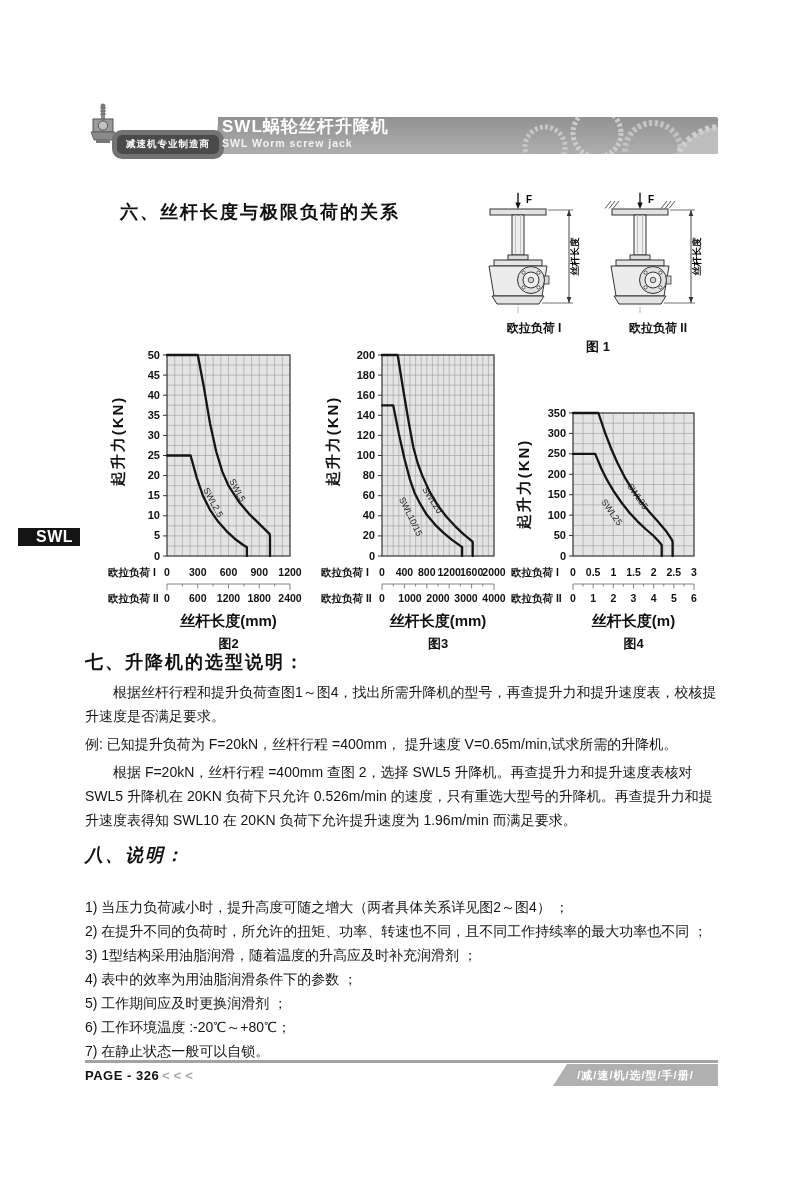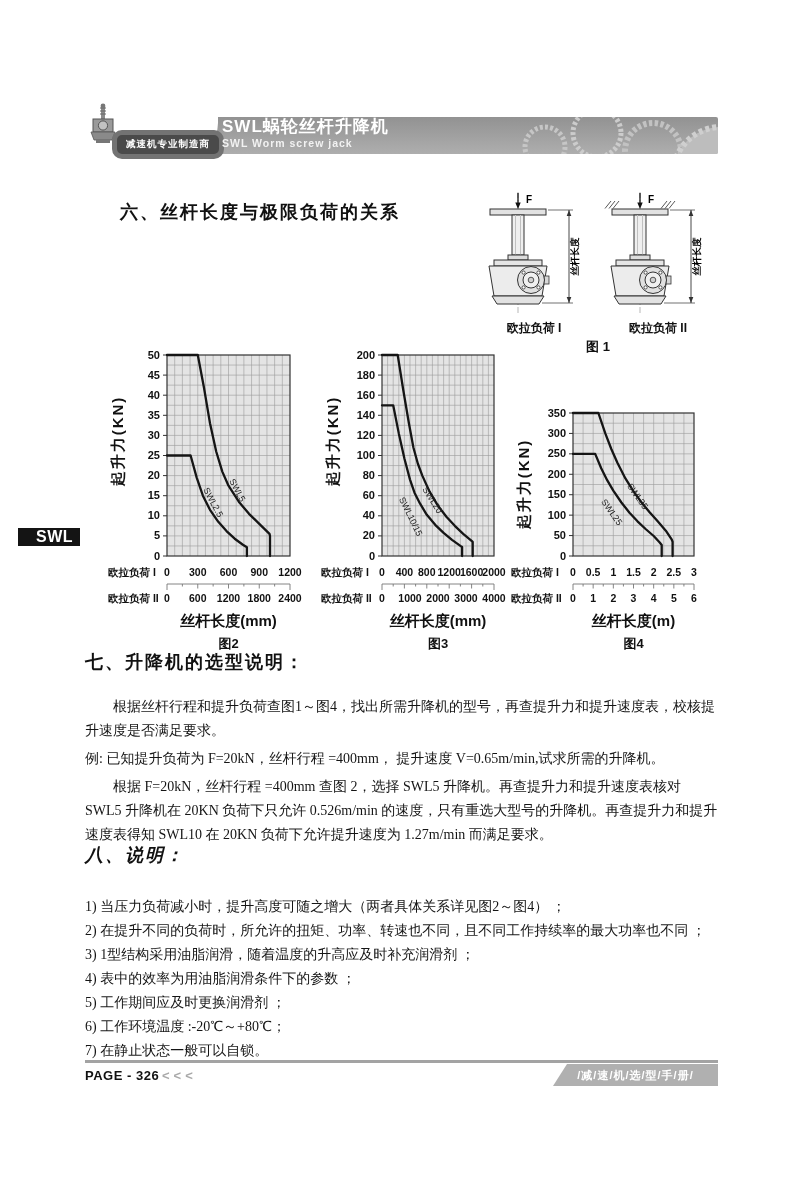--- a/index.html
+++ b/index.html
@@ -32,22 +32,22 @@
   .fig1 .cap1{left:2px;}
   .fig1 .cap2{left:126px;}
   .fig1 .figno{position:absolute;top:146px;left:0;width:100%;text-align:center;font-size:13px;font-weight:bold;}
 
   svg text{font-family:"Liberation Sans",sans-serif;}
 
   
   .textblock{width:633px;}
   .sec7{left:85px;top:650px;}
   .sec8{left:85px;top:843px;}
-  .textblock h2{margin-bottom:21px;}
-  .textblock p{font-family:Liberation Serif, serif;font-size:14px;line-height:1.72;margin:4px 0;color:#151515;}
+  .textblock h2{margin-bottom:6px;}
+  .textblock p{font-family:Liberation Sans, sans-serif;font-size:14px;line-height:1.72;margin:4px 0;color:#151515;}
   .indent{text-indent:2em;}
   .notes p{margin:0;line-height:24px;}
 
   
   .foot-line{left:85px;top:1060px;width:633px;height:3px;background:#a3a3a3;}
   .foot-page{left:85px;top:1068px;font-size:13px;font-weight:bold;letter-spacing:.5px;}
   .foot-chevrons{left:162px;top:1068px;font-size:13px;font-weight:bold;color:#a9a9a9;letter-spacing:4px;}
   .foot-badge{left:553px;top:1064px;width:165px;height:22px;background:#b0b0b0;color:#fff;font-size:11px;
         font-weight:bold;display:flex;align-items:center;justify-content:center;letter-spacing:1px;
         clip-path:polygon(14px 0,100% 0,100% 100%,0 100%);}
@@ -429,21 +429,21 @@
       <line x1="180.91666666666669" y1="238" x2="180.91666666666669" y2="240.5" stroke="#777" stroke-width="0.9"></line>
       <line x1="191" y1="238" x2="191" y2="244" stroke="#777" stroke-width="0.9"></line>
       <text x="130.5" y="280" text-anchor="middle" font-size="15" font-weight="bold" fill="#111">丝杆长度(m)</text>
       <text x="130.5" y="302" text-anchor="middle" font-size="13" font-weight="bold" fill="#111">图4</text>
     </svg>
 
   <div class="abs textblock sec7">
     <h2 class="sec">七、升降机的选型说明：</h2>
     <p class="indent">根据丝杆行程和提升负荷查图1～图4，找出所需升降机的型号，再查提升力和提升速度表，校核提升速度是否满足要求。</p>
     <p>例: 已知提升负荷为 F=20kN，丝杆行程 =400mm， 提升速度 V=0.65m/min,试求所需的升降机。</p>
-    <p class="indent">根据 F=20kN，丝杆行程 =400mm 查图 2，选择 SWL5 升降机。再查提升力和提升速度表核对 SWL5 升降机在 20KN 负荷下只允许 0.526m/min 的速度，只有重选大型号的升降机。再查提升力和提升速度表得知 SWL10 在 20KN 负荷下允许提升速度为 1.27m/min 而满足要求。</p>
+    <p class="indent">根据 F=20kN，丝杆行程 =400mm 查图 2，选择 SWL5 升降机。再查提升力和提升速度表核对 SWL5 升降机在 20KN 负荷下只允许 0.526m/min 的速度，只有重选大型号的升降机。再查提升力和提升速度表得知 SWL10 在 20KN 负荷下允许提升速度为 1.96m/min 而满足要求。</p>
   </div>
 
   <div class="abs textblock notes sec8">
     <h2 class="sec" style="margin-bottom:28px;font-style:italic;">八、说明：</h2>
     <p>1) 当压力负荷减小时，提升高度可随之增大（两者具体关系详见图2～图4） ；</p>
     <p>2) 在提升不同的负荷时，所允许的扭矩、功率、转速也不同，且不同工作持续率的最大功率也不同 ；</p>
     <p>3) 1型结构采用油脂润滑，随着温度的升高应及时补充润滑剂 ；</p>
     <p>4) 表中的效率为用油脂润滑条件下的参数 ；</p>
     <p>5) 工作期间应及时更换润滑剂 ；</p>
     <p>6) 工作环境温度 :-20℃～+80℃；</p>

